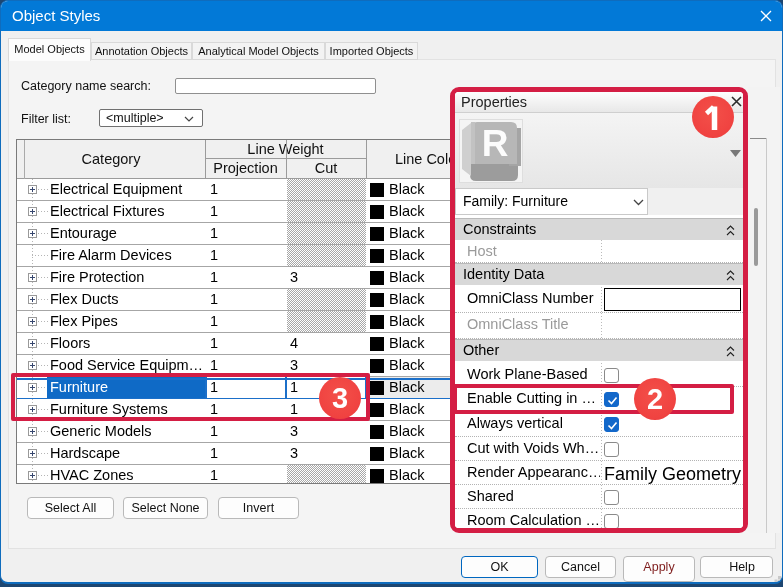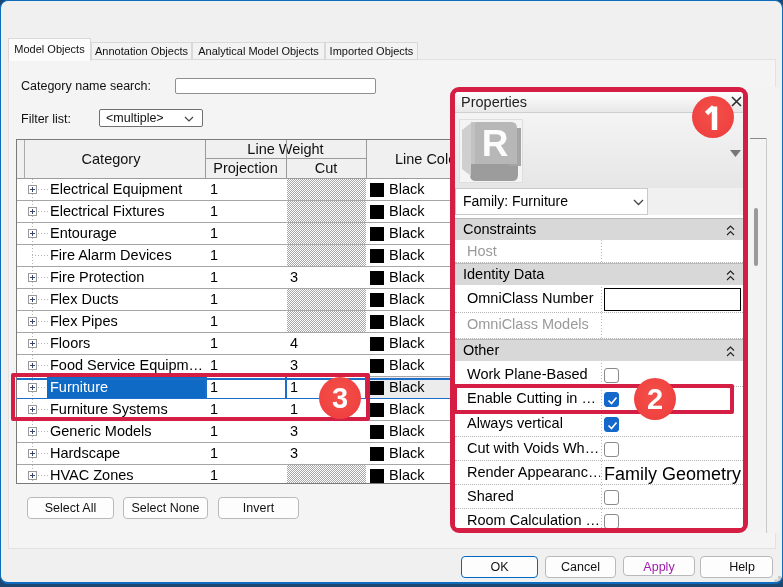--- a/index.html
+++ b/index.html
@@ -82,20 +82,26 @@
 .redrect { position:absolute; border:4px solid #d41e44; z-index:12; border-radius:2px;}
 .redcirc { position:absolute; width:42px; height:42px; border-radius:50%;
   background:radial-gradient(circle at 48% 42%, #f35049 0%, #f04341 65%, #e93c3c 100%);
   color:#fff; text-align:center; font-size:29px; line-height:42px; font-weight:bold; z-index:13; }
 
 #sliver { position:absolute; left:748px; top:87px; width:32px; height:446px; background:#f3f3f3; z-index:9;}
 </style>
 </head>
 <body>
 <div id="dlg">
+  <div id="titlebar">
+      <span class="t">Object Styles</span>
+    <svg class="abs" style="right:10px; top:9px;" width="12" height="12" viewBox="0 0 12 12">
+      <path d="M1 1 L11 11 M11 1 L1 11" stroke="#fff" stroke-width="1.3" fill="none"></path>
+    </svg>
+  </div>
   <div id="pane"></div>
   <div class="tab active" style="left:7px; width:83px;">Model Objects</div>
   <div class="tab" style="left:90px; width:101px;">Annotation Objects</div>
   <div class="tab" style="left:191px; width:133px;">Analytical Model Objects</div>
   <div class="tab" style="left:324px; width:93px;">Imported Objects</div>
 
   <span class="lbl" style="left:20px; top:78px;">Category name search:</span>
   <div id="searchbox"></div>
   <span class="lbl" style="left:20px; top:111px;">Filter list:</span>
   <div id="filtersel">&lt;multiple&gt;
@@ -279,21 +285,21 @@
         </div>
       </div>
   </div>
 
   <div class="btn" style="left:122px; top:496px; width:85px; height:22px; line-height:20px;">Select None</div>
   <div class="btn" style="left:26px; top:496px; width:87px; height:22px; line-height:20px;">Select All</div>
   <div class="btn" style="left:217px; top:496px; width:81px; height:22px; line-height:20px;">Invert</div>
 
   <div class="btn" style="left:460px; top:555px; width:77px; height:22px; line-height:20px; border:1px solid #0067c0;">OK</div>
   <div class="btn" style="left:544px; top:555px; width:71px; height:22px; line-height:20px;">Cancel</div>
-  <div class="btn" style="left:622px; top:555px; width:72px; height:20px; line-height:20px; color:#a21caf;">Apply</div>
+  <div class="btn" style="left:622px; top:555px; width:72px; height:26px; line-height:20px; color:#7f1d1d;">Apply</div>
   <div class="btn" style="left:699px; top:555px; width:73px; height:22px; line-height:20px;padding-left:11px;">Help</div>
   <svg class="abs" style="left:770px; top:575px;" width="10" height="10" viewBox="0 0 10 10">
     <g fill="#c9c9c9">
         <rect x="7" y="0" width="3" height="3"></rect>
         <rect x="7" y="3.5" width="3" height="3"></rect>
     <rect x="3.5" y="3.5" width="3" height="3"></rect>
         <rect x="7" y="7" width="3" height="3"></rect>
     <rect x="3.5" y="7" width="3" height="3"></rect>
         <rect x="0" y="7" width="3" height="3"></rect>
       </g>
@@ -346,21 +352,21 @@
         <div class="sect" style="top:171px;">Identity Data<svg class="chev" width="9" height="11" viewBox="0 0 9 11">
             <path d="M1 4.5 L4.5 1 L8 4.5 M1 10 L4.5 6.5 L8 10" stroke="#222" stroke-width="1.1" fill="none"></path>
           </svg></div>
         <div class="prow" style="top:195px; height:26px;">
           <div class="vsep"></div>
           <span class="n">OmniClass Number</span>
           <div class="abs" style="left:149px; top:1px; width:137px; height:23px; background:#fff; border:1px solid #000;"></div>
         </div>
         <div class="prow" style="top:221px; height:26px;">
           <div class="vsep"></div>
-          <span class="n gray">OmniClass Models</span>
+          <span class="n gray">OmniClass Title</span>
         </div>
         <div class="sect" style="top:247px;">Other<svg class="chev" width="9" height="11" viewBox="0 0 9 11">
             <path d="M1 4.5 L4.5 1 L8 4.5 M1 10 L4.5 6.5 L8 10" stroke="#222" stroke-width="1.1" fill="none"></path>
           </svg></div>
         <div class="prow" style="top:271px; height:24px;">
           <div class="vsep"></div>
           <span class="n">Work Plane-Based</span>
           <div class="cb"></div>
         </div>
         <div class="prow" style="top:295px; height:27px;">

